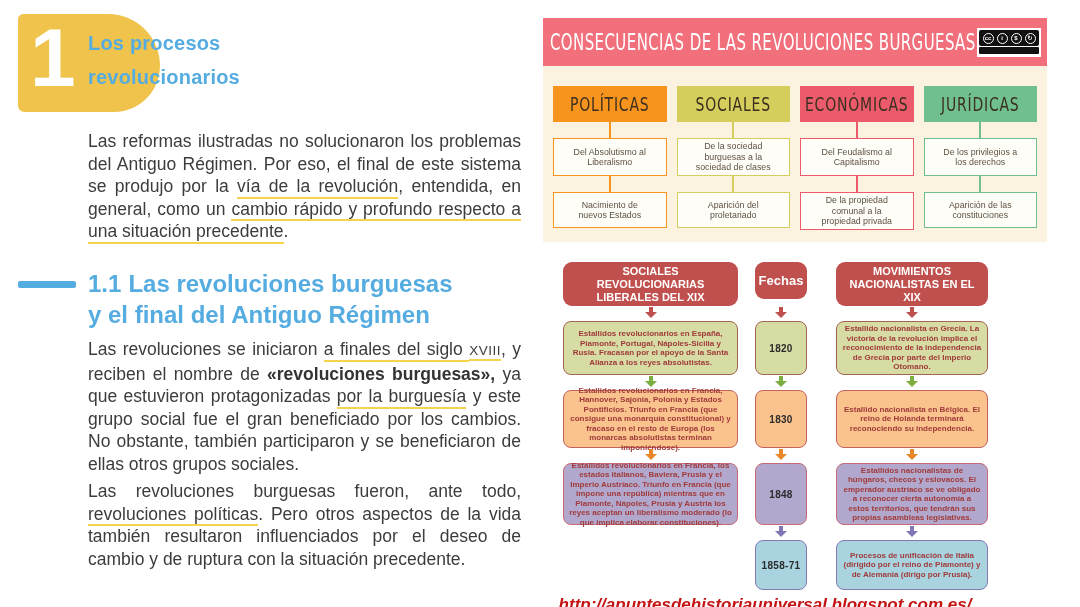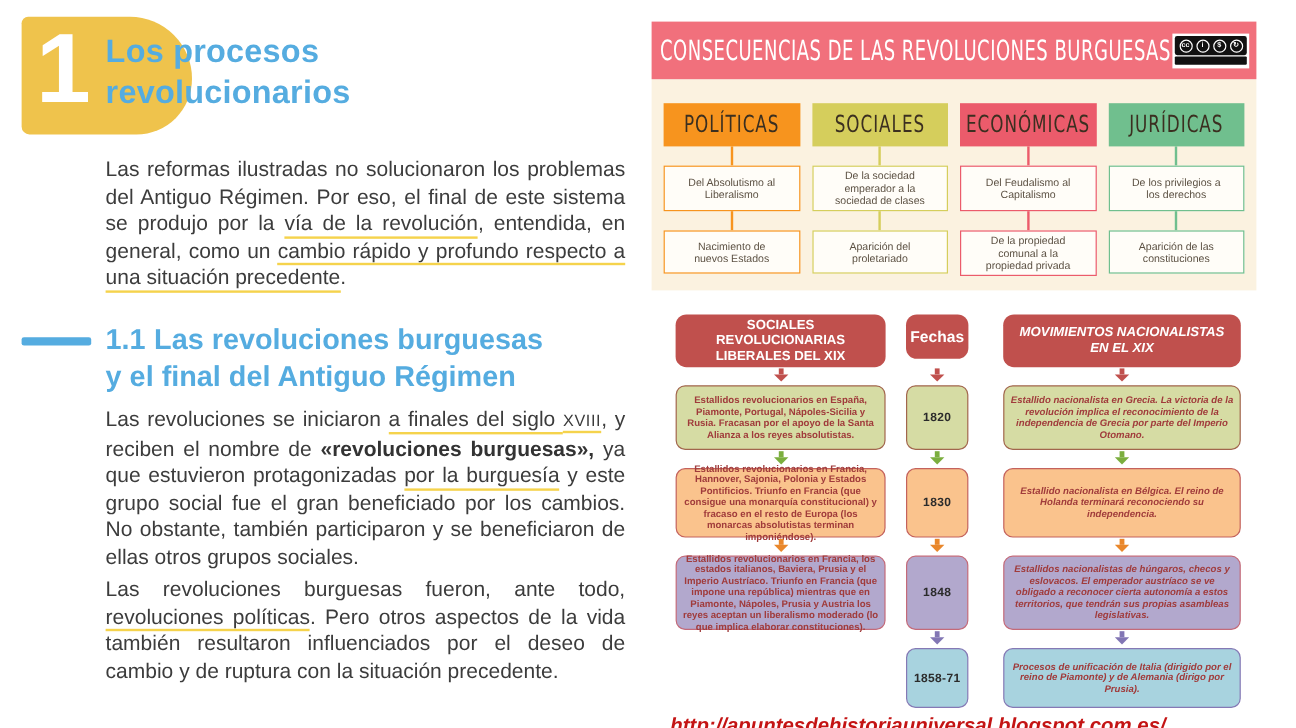--- a/index.html
+++ b/index.html
@@ -6,21 +6,21 @@
   html,body { width:1080px; height:607px; background:#ffffff; overflow:hidden;
               font-family:"Liberation Sans", sans-serif; }
   .stage { position:relative; width:1080px; height:607px; background:#fff; }
 
   
   .left-page { position:absolute; left:0; top:0; width:540px; height:607px; }
   .chapter-blob { position:absolute; left:18px; top:14px; width:142px; height:98px;
                   background:var(--yellow,#EFC34C); border-radius:10px 95px 85px 12px; }
   .chapter-number { position:absolute; left:12px; top:-8px; font-size:82px; line-height:104px;
                     font-weight:800; color:#ffffff; }
-  .page-title { position:absolute; left:88px; top:26px; font-size:27px; line-height:34px;
+  .page-title { position:absolute; left:88px; top:26px; font-size:20px; line-height:34px;
                 font-weight:800; color:var(--blue,#55ACE0); letter-spacing:0.2px; }
   .para { position:absolute; left:88px; width:433px; font-size:17.5px; line-height:22.5px;
           text-align:justify; color:var(--body,#3C3C3C); }
   #para1 { top:130px; } #para2 { top:338px; } #para3 { top:480px; }
   .hl { border-bottom:2.5px solid var(--hlc,#F5D34C); padding-bottom:0.5px; }
   .b  { font-weight:700; color:#333; }
   .sc { font-size:13.5px; letter-spacing:0.5px; }
   .section-head { position:absolute; left:18px; top:268px; display:flex; }
   .section-dash { width:58px; height:7px; background:var(--blue,#55ACE0); margin-top:13px;
                   margin-right:12px; border-radius:2px; flex:none; }
@@ -53,21 +53,21 @@
   .cons-box { width:100%; border:1px solid var(--col); background:#fffdf8; min-height:38px;
               display:flex; align-items:center; justify-content:center; text-align:center;
               font-size:8.8px; line-height:10.5px; color:#5C5143; padding:2px 17px; }
   .cons-box.second { min-height:36px; }
 
   .timeline { margin-top:20px; }
   .t-row { display:flex; padding-left:20px; align-items:flex-start; }
   .t-cell { flex:none; }
   .t-cell.l { width:175px; margin-right:17px; }
   .t-cell.c { width:52px;  margin-right:29px; }
-  .t-cell.r { width:198px;font-style:italic; }
+  .t-cell.r { width:152px; }
   .t-headers .th { background:var(--hd,#C0504D); border-radius:9px; color:#fff; font-weight:700;
                    font-size:11px; line-height:13px; display:flex; align-items:center;
                    justify-content:center; text-align:center; padding:4px 6px; height:44px; }
   .t-headers .th-fechas { height:37px; font-size:13px; }
   .t-arrows { height:15px; }
   .t-arrows .t-cell { display:flex; justify-content:center; align-items:flex-start; height:15px; }
   .arrow { display:inline-flex; flex-direction:column; align-items:center; color:var(--ar,#C0504D);
            margin-top:1px; }
   .arrow .st { width:4px; height:5px; background:currentColor; }
   .arrow .hd { width:0; height:0; border-left:6px solid transparent;
@@ -135,21 +135,21 @@
         <div class="cons-box">Del Absolutismo al Liberalismo</div>
         <span class="stem"></span>
         <div class="cons-box second">Nacimiento de nuevos Estados</div>
       </div>
 
       <div class="cons-col" style="--col: #D5CE5C;">
         <div class="col-header">
             <span class="col-header-label">SOCIALES</span>
           </div>
         <span class="stem"></span>
-        <div class="cons-box">De la sociedad emperador a la sociedad de clases</div>
+        <div class="cons-box">De la sociedad burguesas a la sociedad de clases</div>
         <span class="stem"></span>
         <div class="cons-box second">Aparición del proletariado</div>
       </div>
 
       <div class="cons-col" style="--col: #EB5B6B;">
         <div class="col-header">
             <span class="col-header-label">ECONÓMICAS</span>
           </div>
         <span class="stem"></span>
         <div class="cons-box">Del Feudalismo al Capitalismo</div>

